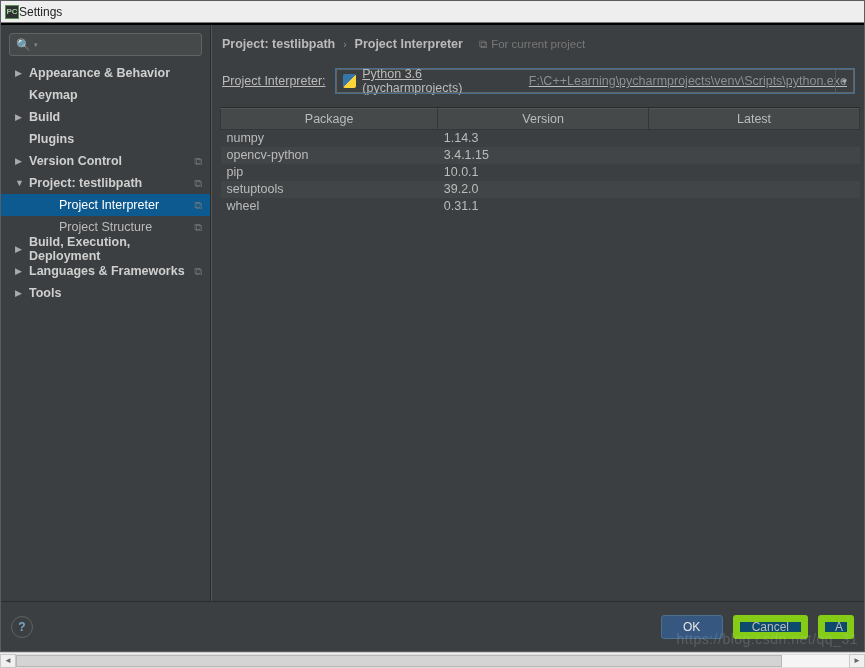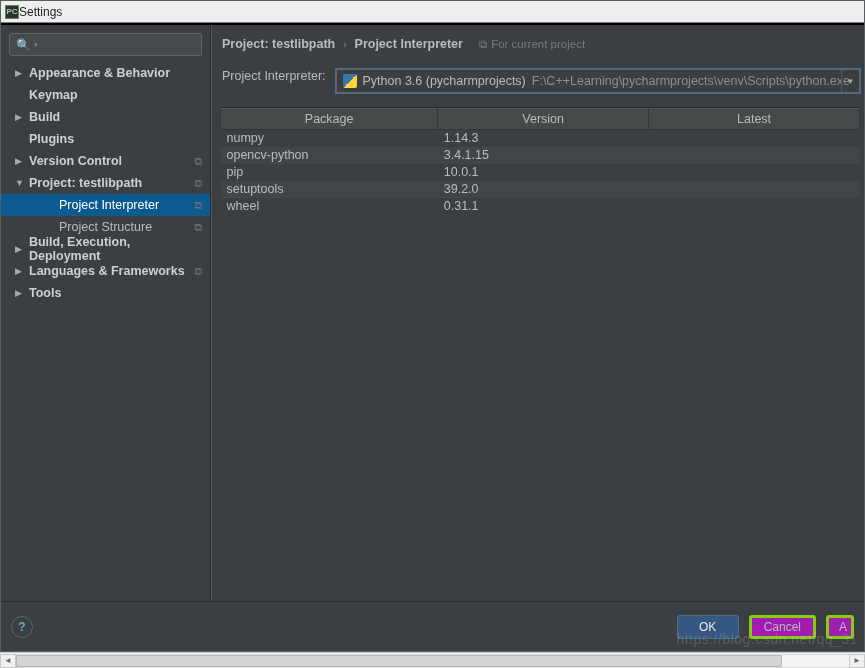--- a/index.html
+++ b/index.html
@@ -127,24 +127,26 @@
   .breadcrumb-row .hint {
     color: #777;
     font-size: 11.5px;
     display: flex;
     align-items: center;
     gap: 4px;
     margin-left: 8px;
   }
   .interp-row {
     display: flex;
-    padding: 10px 4px 10px 10px;
+    align-items: center;
+    padding: 10px 10px 10px 10px;
     font-size: 12.5px;
     color: #bbbbbb;
     gap: 10px;
+    text-decoration: underline;
   }
   .interp-select {
     flex: 1;
     height: 24px;
     background: #3c3f41;
     border: 1px solid #5e6364;
     border-radius: 0;
     display: flex;
     align-items: center;
     padding: 0 6px;
@@ -219,22 +221,22 @@
     cursor: pointer;
   }
   .footer-right {
     margin-left: auto;
     display: flex;
     gap: 10px;
   }
   .btn {
     min-width: 62px;
     height: 24px;
-    border: 3px solid #84cc16;
-    background: #a21caf;
+    border: 7px solid #84cc16;
+    background: #0c4a6e;
     color: #bbbbbb;
     font-size: 12px;
     border-radius: 3px;
     display: flex; align-items: center; justify-content: center;
     cursor: pointer;
     padding: 0 12px;
   }
   .btn.primary {
     background: #365880;
     border: 1px solid #4a708f;

